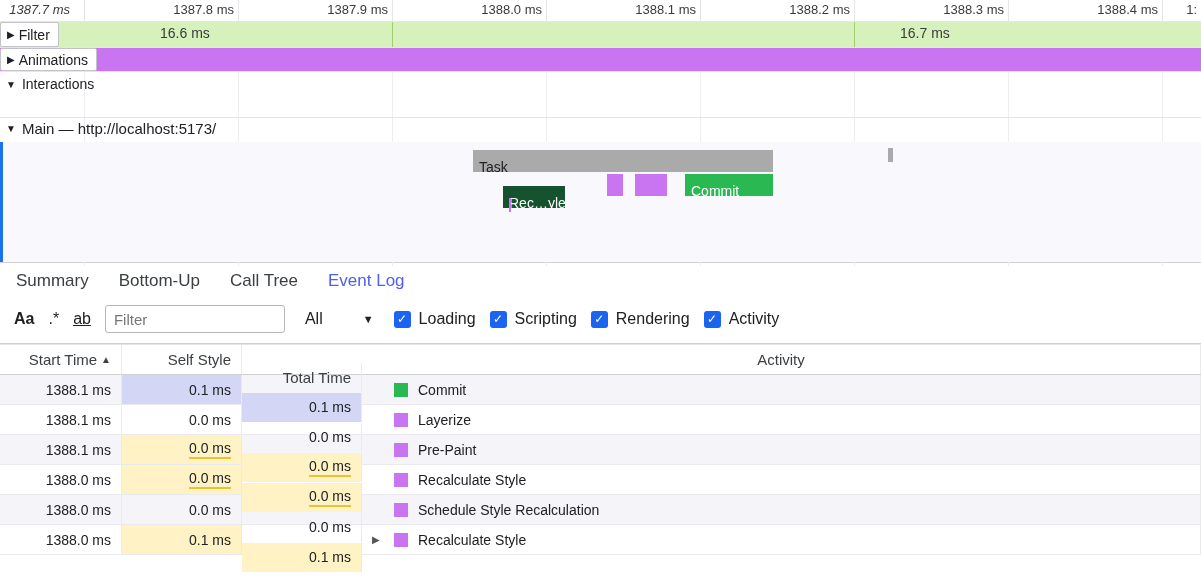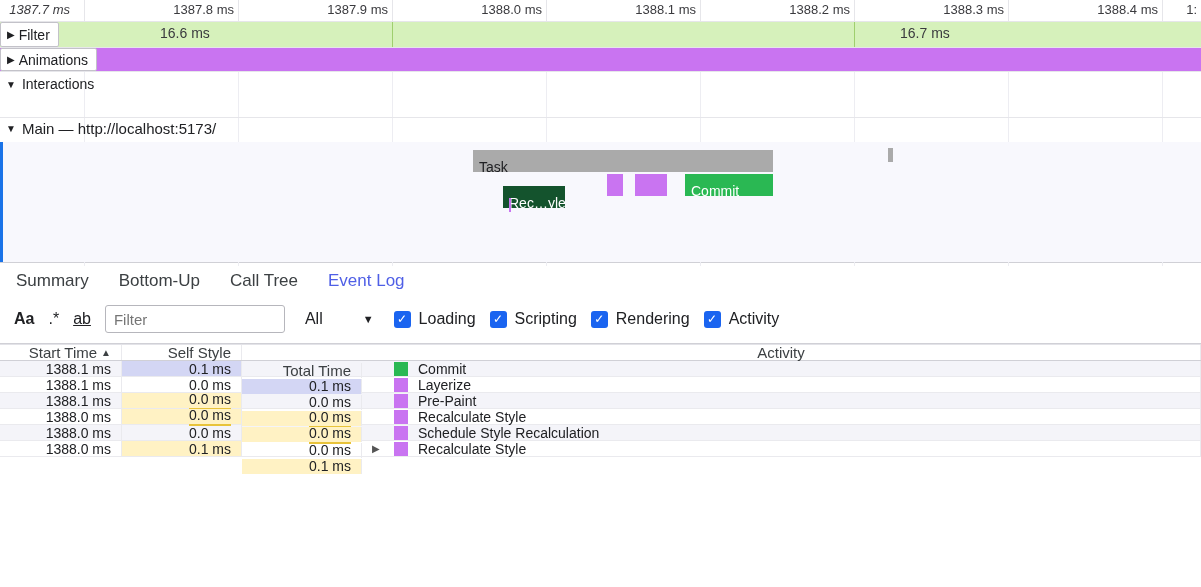--- a/index.html
+++ b/index.html
@@ -45,21 +45,21 @@
   .toolbar { display: flex; align-items: center; gap: 14px; padding: 4px 14px 10px 14px; font-size: 16px; border-bottom: 1px solid #d0d0d6; }
   .tb-btn { cursor: pointer; }
   .tb-underline { text-decoration: underline; }
   .filter-input { width: 180px; height: 28px; border: 1px solid #b6b6bc; border-radius: 3px; padding: 2px 8px; font-size: 15px; }
   .select { display:flex; align-items:center; gap: 40px; font-size:16px; height:28px; padding: 0 6px; cursor:pointer; }
   .select .arrow { font-size: 11px; }
   .chk { display: flex; align-items: center; gap: 8px; font-size: 16px; }
   .cb { width: 17px; height: 17px; background: #1a64f0; border-radius: 3px; display:flex; align-items:center; justify-content:center; color:#fff; font-size:12px; }
 
   .grid { border-top: 1px solid #e3e3e8; }
-  .grid-row { display: flex; align-items: center; border-bottom: 1px solid #eaeaee; height: 16px; }
+  .grid-row { display: flex; align-items: center; border-bottom: 1px solid #eaeaee; height: 30px; }
   .grid-row.head { font-size: 15px; color: #3c4043; background: #fff; border-bottom: 1px solid #d0d0d6; }
   .grid-row.odd { background: #f4f4f9; }
   .col { padding: 0 10px; height:100%; display:flex; align-items:center; border-right: 1px solid #eaeaee; }
   .col.start { width: 122px; justify-content:flex-end; }
   .col.self  { width: 120px; justify-content:flex-end; }
   .col.total { width: 120px; justify-content:flex-end;margin-top:35px; }
   .col.activity { flex:1; gap: 10px; }
   .hi-purple { background: #d3d6f4; }
   .hi-yellow { background: #fff2c4; }
   .ms-ul { border-bottom: 2px solid #e8c33a; padding-bottom:1px; }

